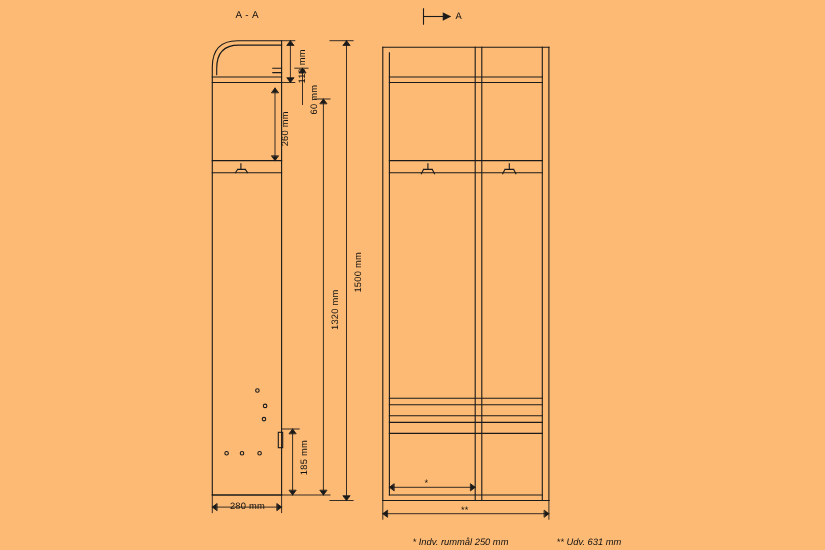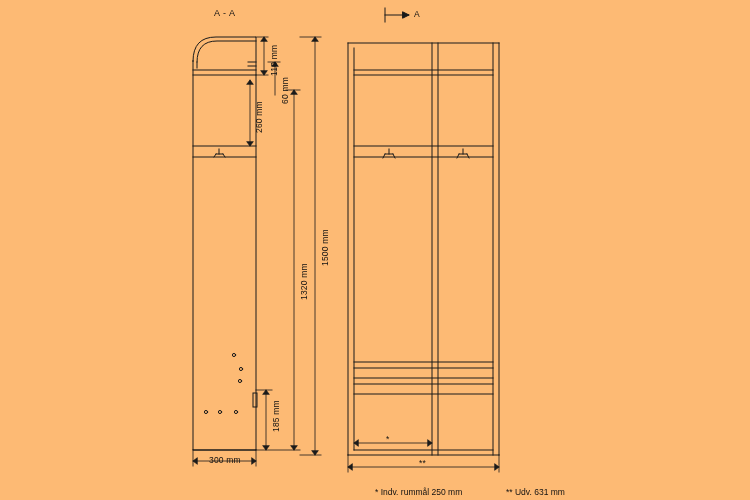--- a/index.html
+++ b/index.html
@@ -36,20 +36,21 @@
     letter-spacing: 0.2px;
   }
   .lbl.vert {
     transform-origin: 0 0;
     transform: rotate(-90deg);
   }
   .footnote {
     position: absolute;
     font-size: 8.5px;
     white-space: nowrap;
+    font-style: italic;
   }
   .sectiontitle {
     position: absolute;
     font-size: 9px;
     letter-spacing: 0.5px;
   }
 </style>
 </head>
 <body>
 
@@ -184,21 +185,21 @@
   <div class="lbl vert" style="left:280px; top:104px;">60 mm</div>
 
   <div class="lbl vert" style="left:254px; top:133px;">260 mm</div>
 
   <div class="lbl vert" style="left:299px; top:300px;">1320 mm</div>
 
   <div class="lbl vert" style="left:320px; top:266px;">1500 mm</div>
 
   <div class="lbl vert" style="left:271px; top:432px;">185 mm</div>
 
-  <div class="lbl" style="left:209px; top:455px;">300 mm</div>
+  <div class="lbl" style="left:209px; top:455px;">280 mm</div>
 
   <div class="lbl" style="left:386px; top:434px;">*</div>
 
   <div class="lbl" style="left:419px; top:458px;">**</div>
 
   <div class="footnote" style="left:375px; top:487px;">*  Indv. rummål 250 mm</div>
 
   <div class="footnote" style="left:506px; top:487px;">**  Udv. 631 mm</div>
 
 </div>

